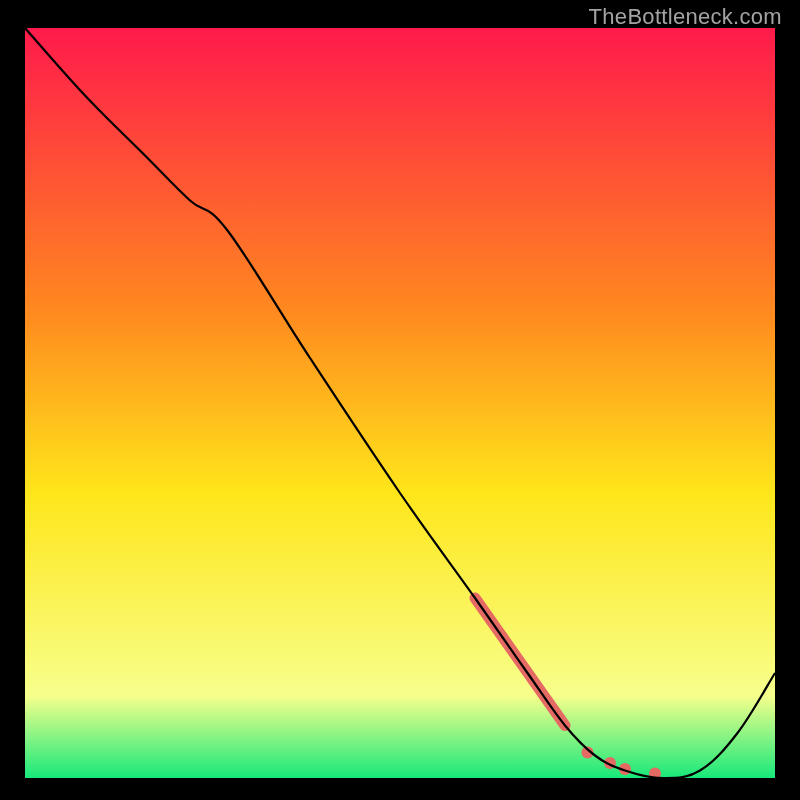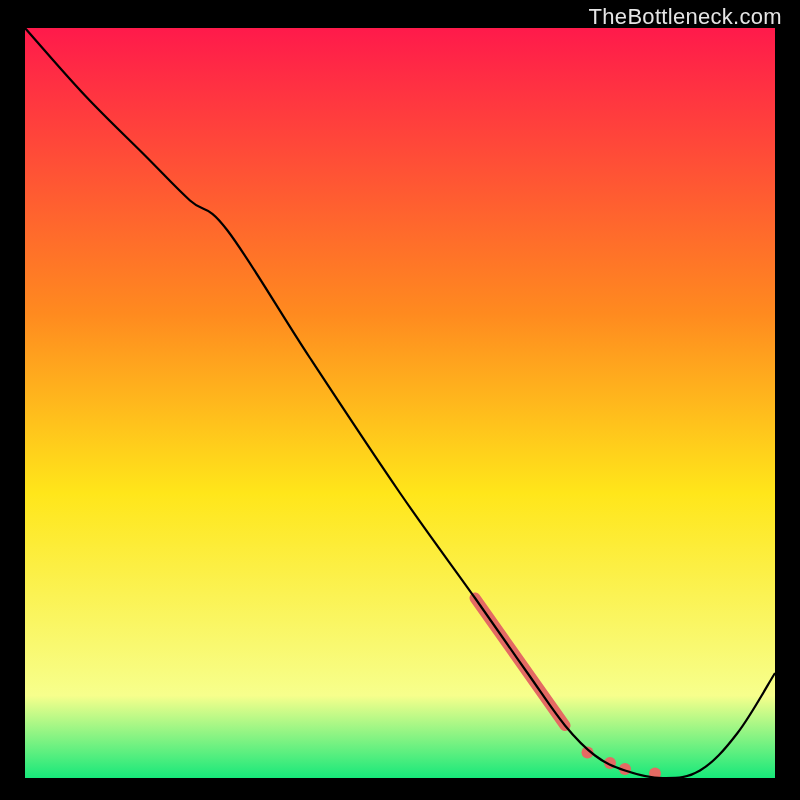--- a/index.html
+++ b/index.html
@@ -13,21 +13,21 @@
   }
   .wrap {
     position: relative;
     width: 800px;
     height: 800px;
   }
   .watermark {
     position: absolute;
     top: 4px;
     right: 18px;
-    color: #e5e5e5;
+    color: #a3a3a3;
     font-size: 22px;
     font-weight: 500;
     letter-spacing: 0.3px;
     user-select: none;
   }
   .plot {
     position: absolute;
     left: 25px;
     top: 28px;
     width: 750px;

